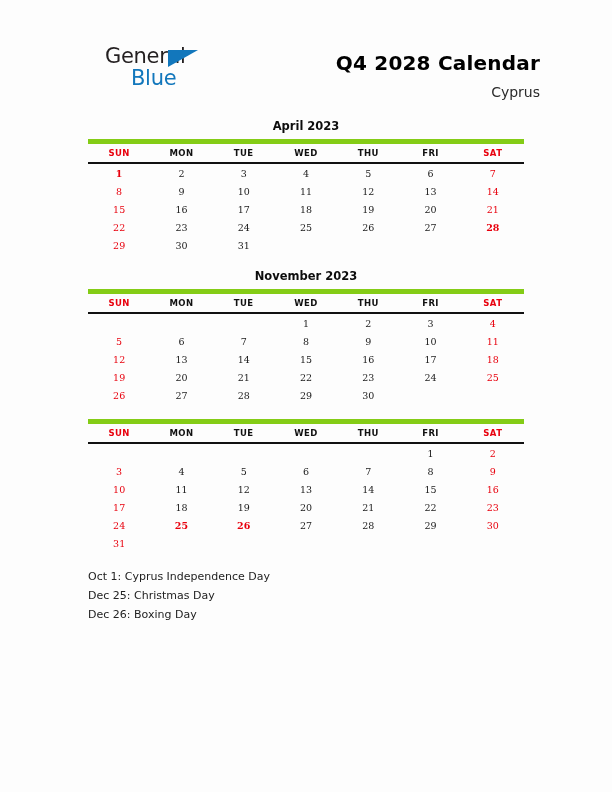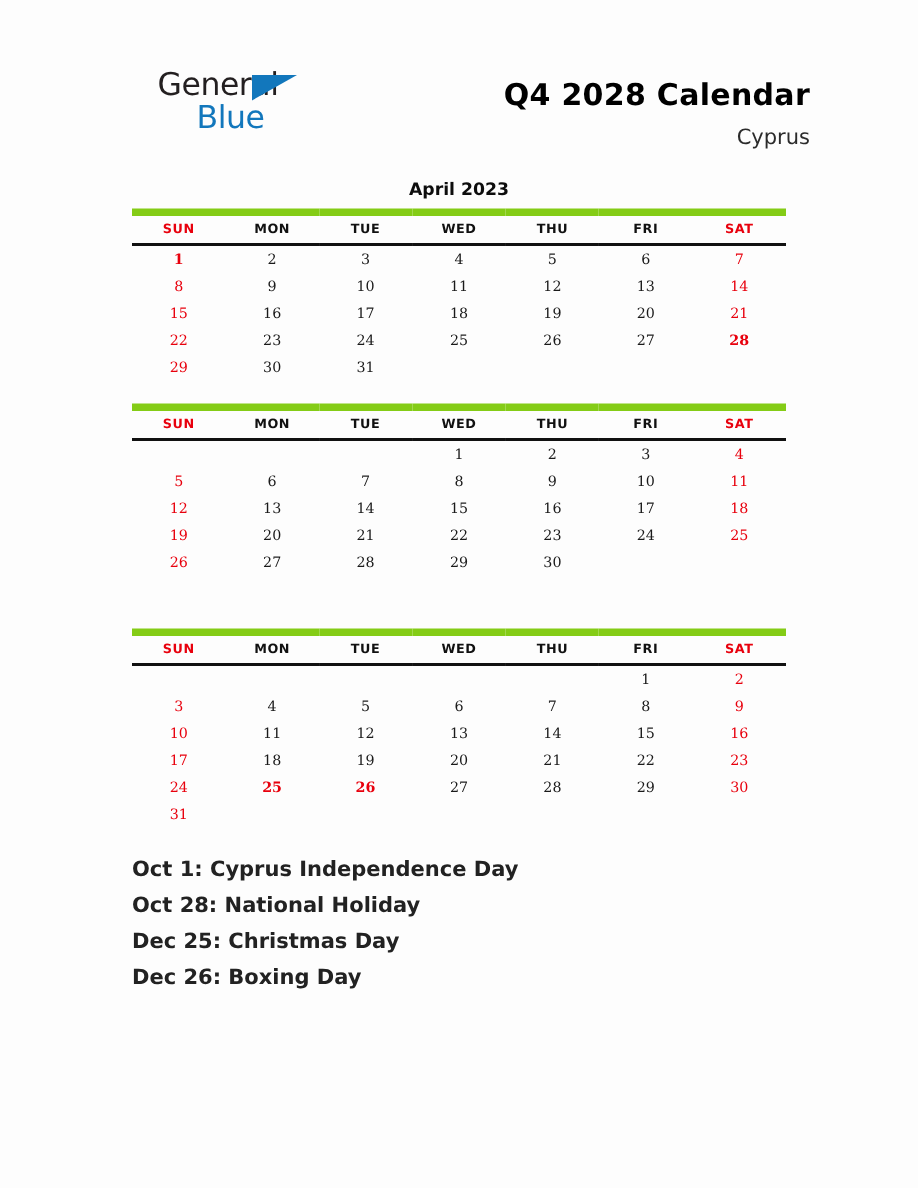--- a/index.html
+++ b/index.html
@@ -141,25 +141,24 @@
   }
 
   
   .notes {
     position: absolute;
     left: 88px;
     top: 568px;
     width: 400px;
   }
   .note-line {
-    font-size: 14px;
+    font-size: 11px;
     font-family: "DejaVu Sans", sans-serif;
     color: #222222;
     line-height: 1.72;
-    font-weight: bold;
   }
 </style>
 </head>
 <body>
 
 <div class="header">
 
   <div class="logo">
     <span class="logo-general">General</span>
     <span class="logo-triangle"></span>
@@ -231,20 +230,21 @@
           <td class="empty">&nbsp;</td>
           <td class="empty">&nbsp;</td>
           <td class="empty">&nbsp;</td>
           <td class="empty">&nbsp;</td>
         </tr>
       </tbody>
   </table>
 </div>
 
 <div class="month" id="month-1">
+  <div class="month-title">November 2023</div>
   <table class="cal">
     <thead>
       <tr>
         <th class="wk">SUN</th>
         <th>MON</th>
         <th>TUE</th>
         <th>WED</th>
         <th>THU</th>
         <th>FRI</th>
         <th class="wk">SAT</th>
@@ -367,16 +367,15 @@
           <td class="empty">&nbsp;</td>
           <td class="empty">&nbsp;</td>
           <td class="empty">&nbsp;</td>
         </tr>
       </tbody>
   </table>
 </div>
 
 <div class="notes">
     <div class="note-line">Oct 1: Cyprus Independence Day</div>
-    <div class="note-line">Oct 28: National Holiday</div>
     <div class="note-line">Dec 25: Christmas Day</div>
     <div class="note-line">Dec 26: Boxing Day</div>
   </div>
 
 </body></html>

